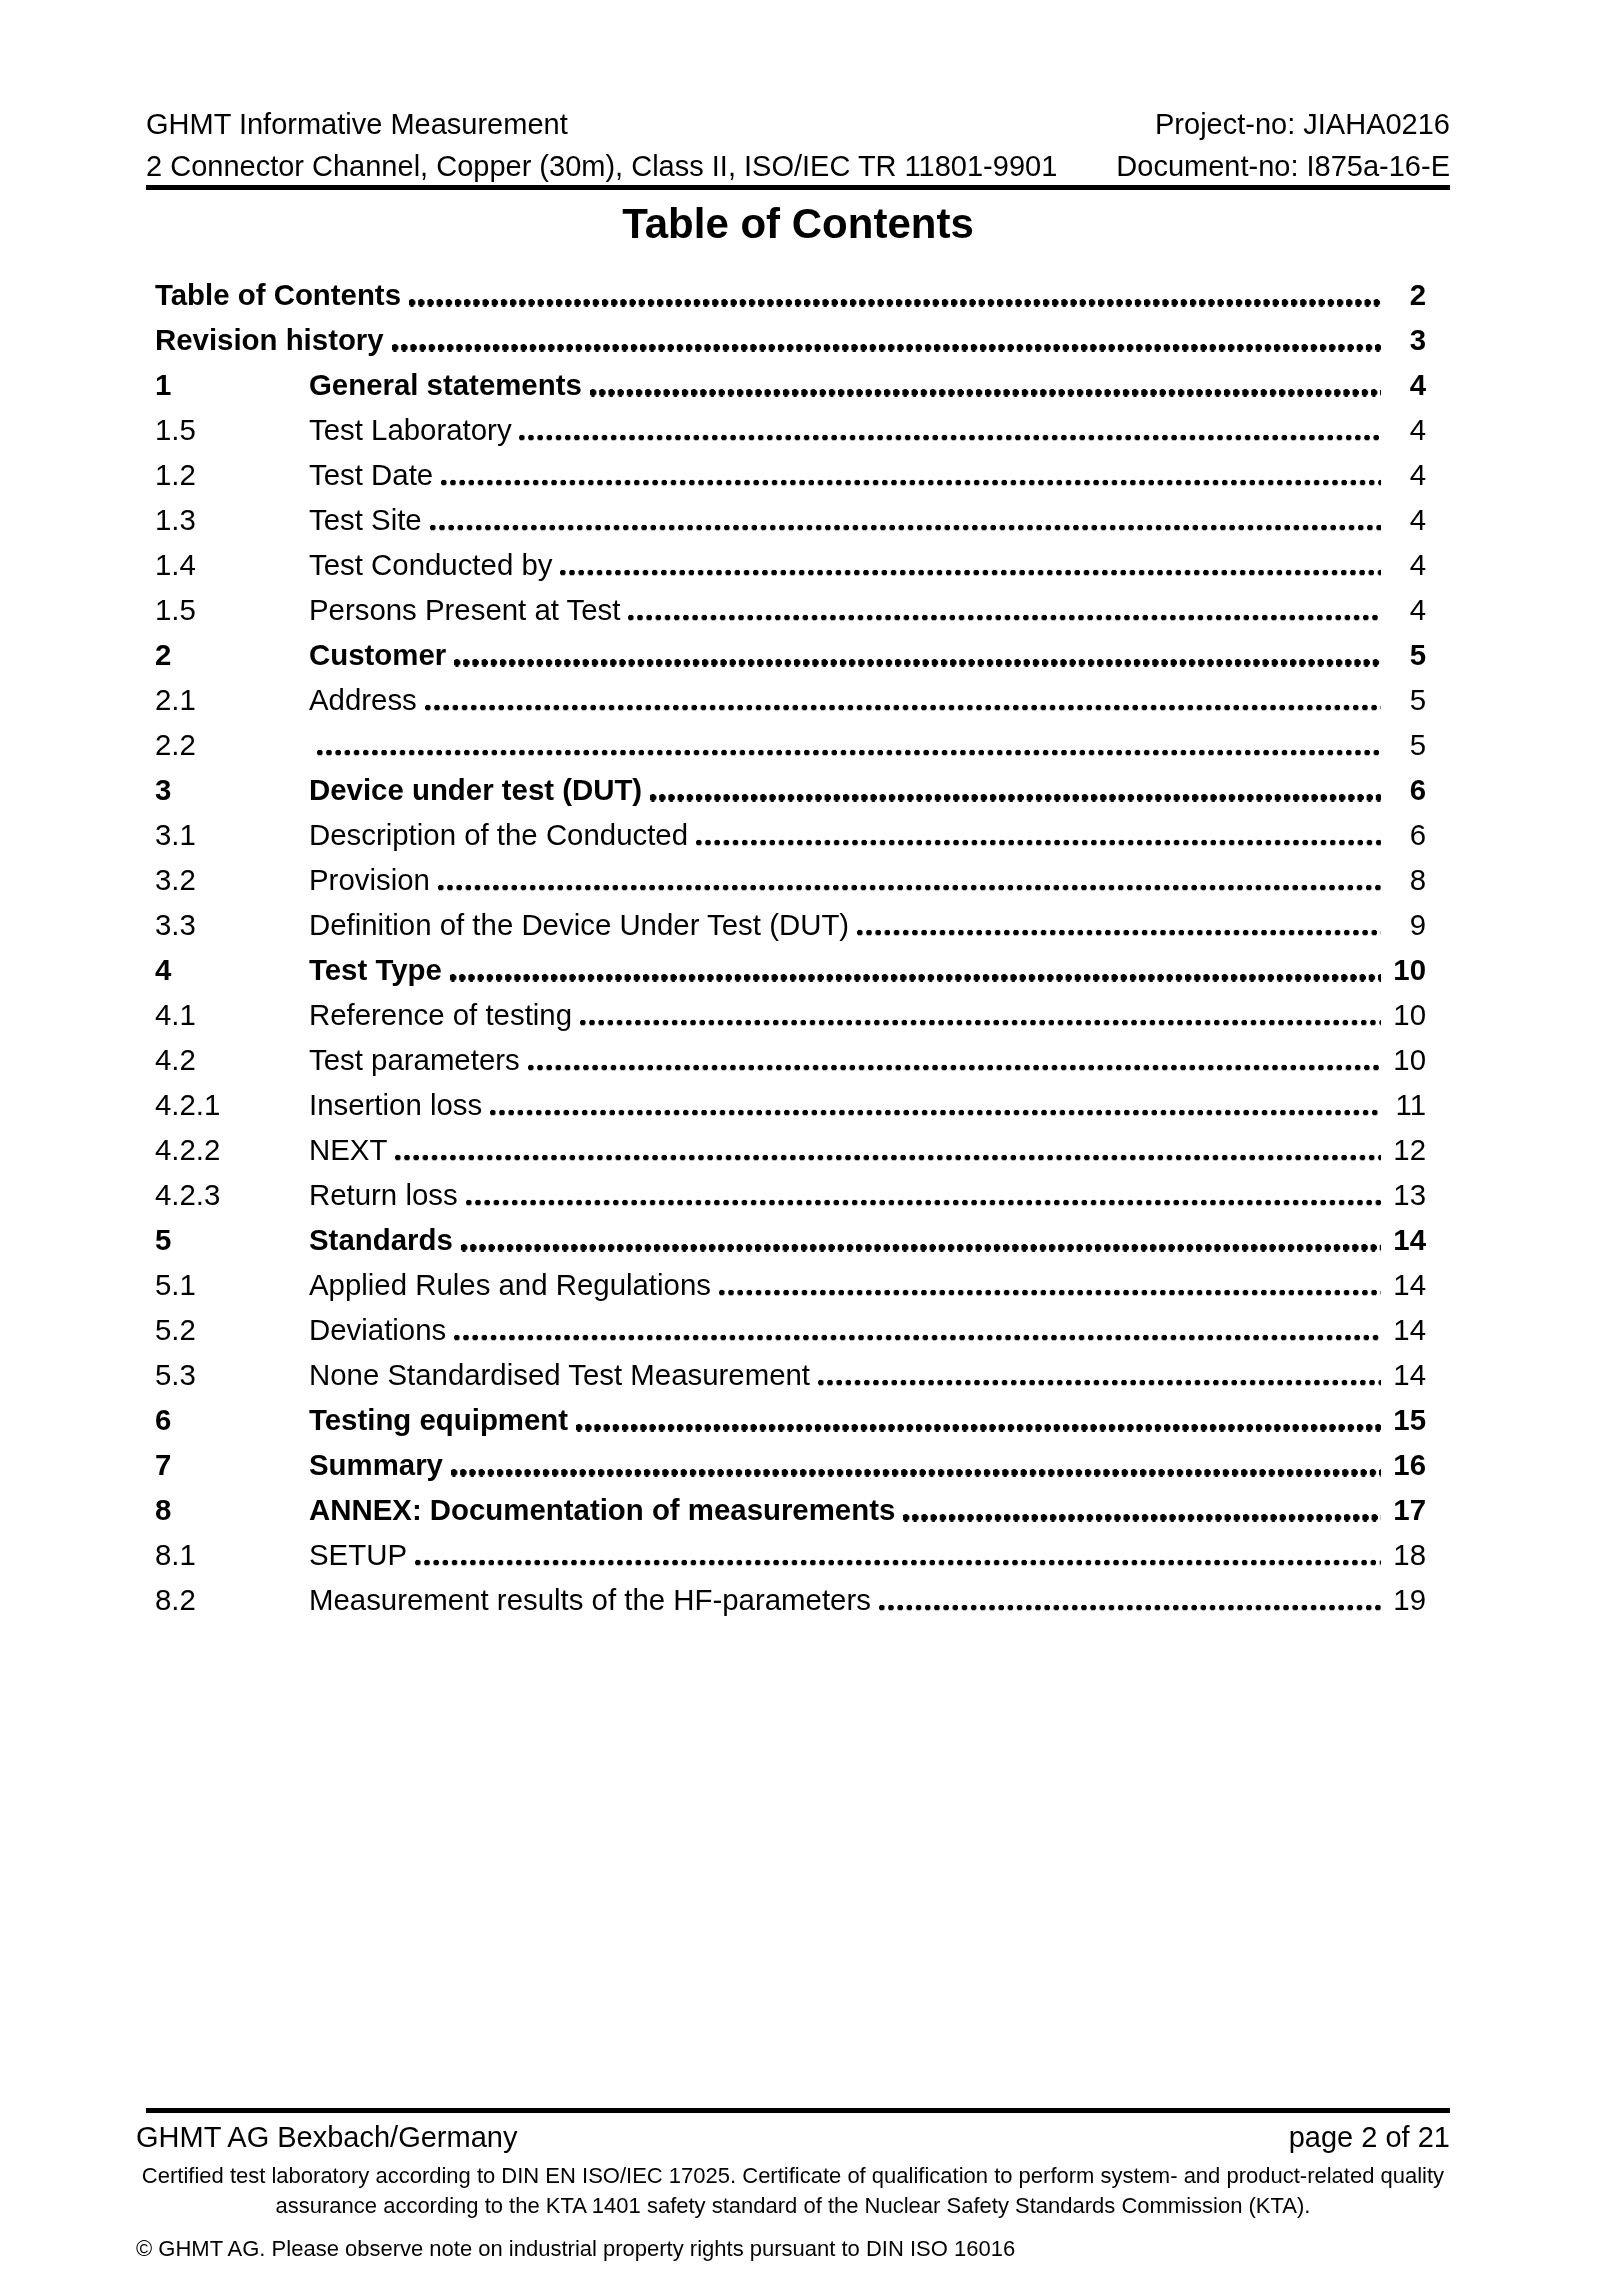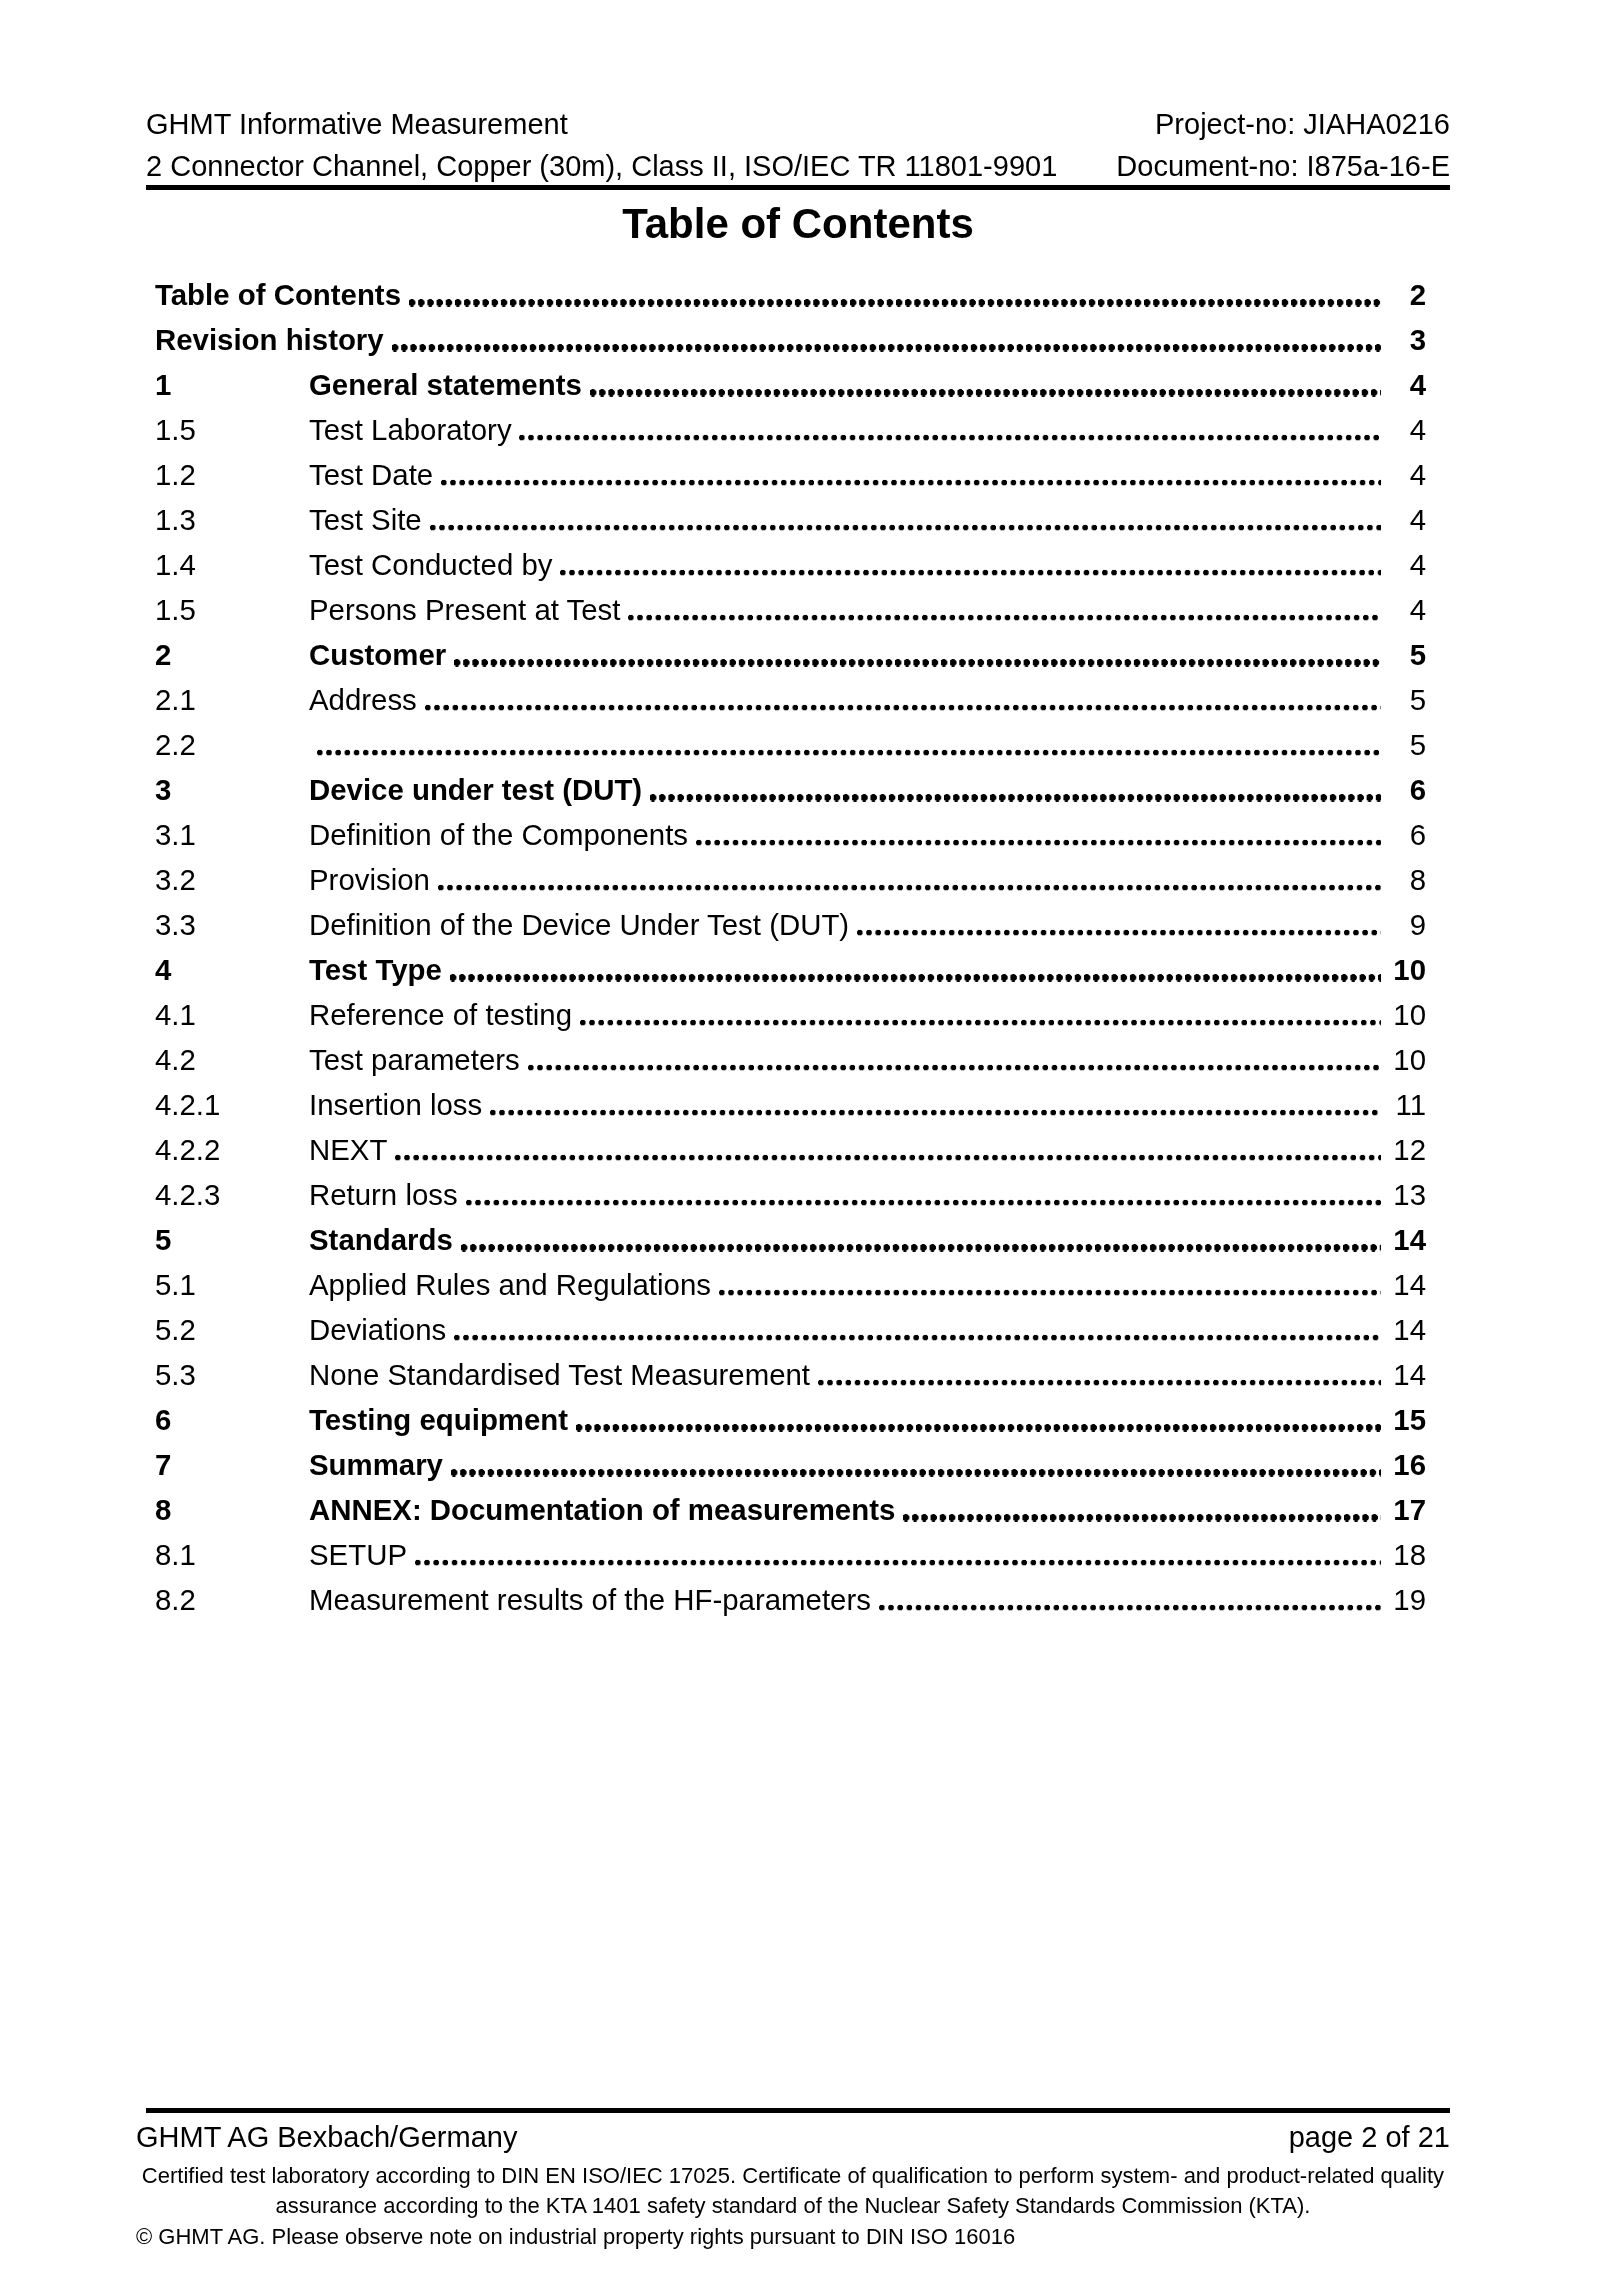--- a/index.html
+++ b/index.html
@@ -47,21 +47,21 @@
     background-image: radial-gradient(circle at 2.9px 3.6px, #000 3.3px, transparent 3.7px);
   }
   .toc-page { flex: 0 0 41px; text-align: right; }
 
   
   .footer-rule { position: absolute; left: 146px; right: 173px; top: 2108px; height: 4.6px; background: #000; }
   .page-footer { position: absolute; left: 136px; right: 173px; top: 2118px; }
   .frow { display: flex; justify-content: space-between; font-size: 29px; line-height: 38px; white-space: nowrap; }
   .cert { margin-top: 5.2px; font-size: 22px; line-height: 29.4px; }
   .cert div { white-space: nowrap; text-align: center; }
-  .copyright { margin-top: 2px; font-size: 22px; line-height: 29.4px; white-space: nowrap; }
+  .copyright { margin-top: 14px; font-size: 22px; line-height: 29.4px; white-space: nowrap; }
 </style>
 </head>
 <body>
 
 <div class="page">
 
   <div class="page-header">
     <div class="hrow">
       <span>GHMT Informative Measurement</span>
       <span>Project-no: JIAHA0216</span>
@@ -140,21 +140,21 @@
         <span class="toc-page">5</span>
       </div>
       <div class="toc-row bold">
         <span class="toc-num">3</span>
         <span class="toc-label">Device under test (DUT)</span>
         <span class="toc-leader"></span>
         <span class="toc-page">6</span>
       </div>
       <div class="toc-row">
         <span class="toc-num">3.1</span>
-        <span class="toc-label">Definition of the Components</span>
+        <span class="toc-label">Description of the Conducted</span>
         <span class="toc-leader"></span>
         <span class="toc-page">6</span>
       </div>
       <div class="toc-row">
         <span class="toc-num">3.2</span>
         <span class="toc-label">Provision</span>
         <span class="toc-leader"></span>
         <span class="toc-page">8</span>
       </div>
       <div class="toc-row">

